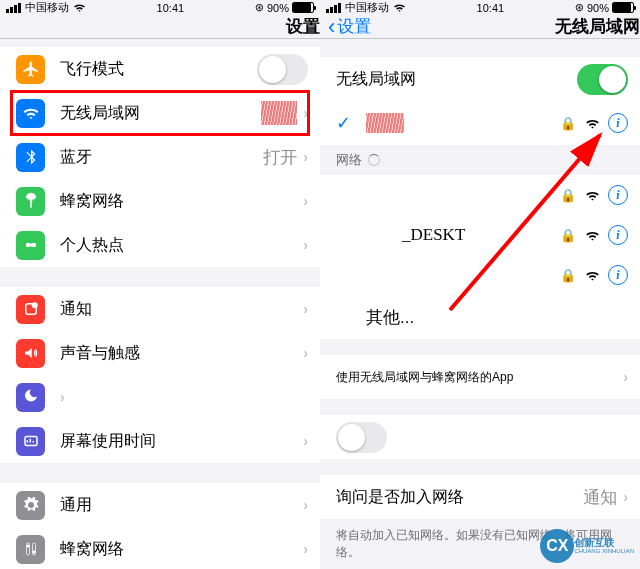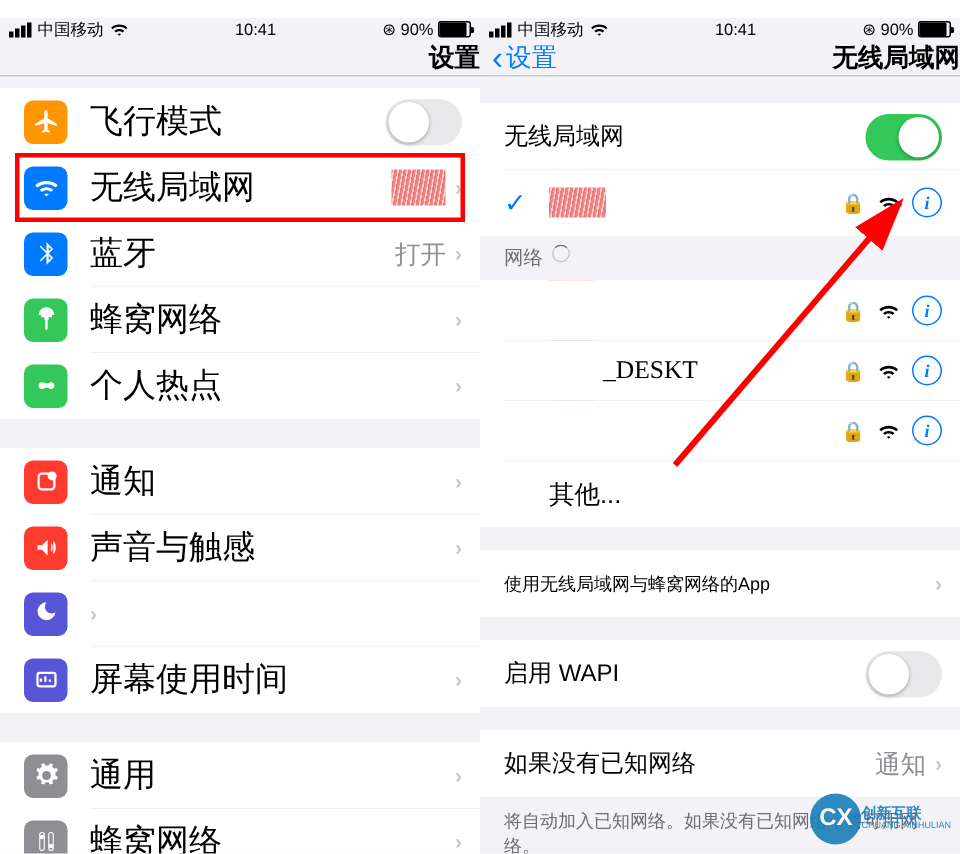--- a/index.html
+++ b/index.html
@@ -1,17 +1,17 @@
 <!DOCTYPE html>
 <html><head>
   <meta charset="utf-8">
   <style>
     * { margin: 0; padding: 0; box-sizing: border-box; font-family: -apple-system, "Helvetica Neue", sans-serif; }
     body { background: #fff; width: 640px; height: 569px; position: relative; overflow: hidden; }
-    .phones { display: flex; width: 640px; height: 474px; margin-top: 12px; }
+    .phones { display: flex; width: 640px; height: 474px; }
     .phone { width: 320px; height: 569px; background: #f2f2f7; display: flex; flex-direction: column; overflow: hidden; }
     
     
     .status-bar { height: 20px; background: #f2f2f7; display: flex; align-items: center; justify-content: space-between; padding: 0 6px; font-size: 11px; font-weight: 500; }
     .status-left { display: flex; align-items: center; gap: 4px; }
     .status-right { display: flex; align-items: center; gap: 3px; }
     .signal-bars { display: flex; align-items: flex-end; gap: 1px; }
     .signal-bars span { width: 3px; background: #000; }
     .signal-bars span:nth-child(1){height:4px;} .signal-bars span:nth-child(2){height:6px;} .signal-bars span:nth-child(3){height:8px;} .signal-bars span:nth-child(4){height:10px;}
     .battery { width: 22px; height: 11px; border: 1px solid #000; border-radius: 2px; position: relative; }
@@ -28,21 +28,21 @@
     .search-space { height: 8px; background: #f2f2f7; }
     
     
     .group { margin-top: 20px; background: #fff; }
     .group-first { margin-top: 8px; }
     .group-tight { margin-top: 16px; }
     
     
     .row { height: 44px; background: #fff; display: flex; align-items: center; padding-left: 16px; position: relative; }
     .row-icon { width: 29px; height: 29px; border-radius: 6px; display: flex; align-items: center; justify-content: center; margin-right: 15px; flex-shrink: 0; }
-    .row-label { font-size: 22px; flex: 1; color: #000; }
+    .row-label { font-size: 16px; flex: 1; color: #000; }
     .row-right { display: flex; align-items: center; padding-right: 12px; gap: 6px; }
     .row-detail { color: #8e8e93; font-size: 17px; }
     .chevron { color: #c7c7cc; font-size: 14px; font-weight: 600; }
     .row-sep { position: absolute; bottom: 0; left: 60px; right: 0; height: 0.5px; background: #c6c6c8; }
     .row:last-child .row-sep { display: none; }
     
     
     .ic-orange{background:#ff9500;} .ic-blue{background:#007aff;} .ic-green{background:#34c759;} .ic-green2{background:#34c759;} .ic-red{background:#ff3b30;} .ic-purple{background:#5856d6;} .ic-indigo{background:#5856d6;} .ic-gray{background:#8e8e93;}
     .row-icon svg { width: 18px; height: 18px; }
     
@@ -60,21 +60,21 @@
     
     .wifi-row { height: 44px; background:#fff; display:flex; align-items:center; padding-left:16px; position:relative; }
     .wifi-check { width: 20px; color:#007aff; font-size:18px; margin-right:10px; }
     .wifi-name { flex:1; font-size:17px; display:flex; align-items:center; }
     .wifi-icons { display:flex; align-items:center; gap:8px; padding-right:12px; }
     .info-circle { width:20px; height:20px; border:1.5px solid #007aff; border-radius:50%; color:#007aff; display:flex; align-items:center; justify-content:center; font-size:12px; font-family:Georgia,serif; font-style:italic; font-weight:bold; }
     .lock-ic { font-size:13px; }
     .wifi-svg { width:15px; height:15px; }
     
     
-    .section-header { font-size: 13px; color: #6d6d72; padding: 6px 16px 6px; display:flex; align-items:flex-start; gap:6px; }
+    .section-header { font-size: 13px; color: #6d6d72; padding: 6px 16px 6px; display:flex; align-items:center; gap:6px; }
     .spinner { width:12px; height:12px; border:1.5px solid #c7c7cc; border-top-color:#6d6d72; border-radius:50%; }
     
     
     .footer-text { font-size: 12px; color: #6d6d72; padding: 8px 16px; line-height:1.4; }
     
     
     .redact { display:inline-block; height:24px; background: repeating-linear-gradient(100deg,#e88,#e88 1px,#fcc 1px,#fcc 2px,#e77 2px,#e77 3px); }
     .redact-block { width:30px; height: 90px; background: repeating-linear-gradient(95deg,#e88,#e88 1px,#fcc 1px,#fcc 2px,#e77 2px,#e77 3px); position:absolute; left:46px; top:0; }
     .networks-wrap { position: relative; }
     
@@ -386,32 +386,31 @@
       <div class="row">
         <div class="row-label" style="font-size:12px;">使用无线局域网与蜂窝网络的App</div>
         <div class="row-right">
             <span class="chevron">›</span>
           </div>
       </div>
     </div>
 
     <div class="group group-tight">
       <div class="row">
-        <div class="row-label">启用 WAPI</div>
         <div class="row-right">
             <div class="toggle toggle-off">
               <div class="toggle-knob"></div>
             </div>
           </div>
       </div>
     </div>
 
     <div class="group group-tight">
       <div class="row">
-        <div class="row-label">如果没有已知网络</div>
+        <div class="row-label">询问是否加入网络</div>
         <div class="row-right">
             <span class="row-detail">通知</span>
             <span class="chevron">›</span>
           </div>
       </div>
     </div>
     <div class="footer-text">将自动加入已知网络。如果没有已知网络，将可用网络。</div>
   </div>
 </div>
 

